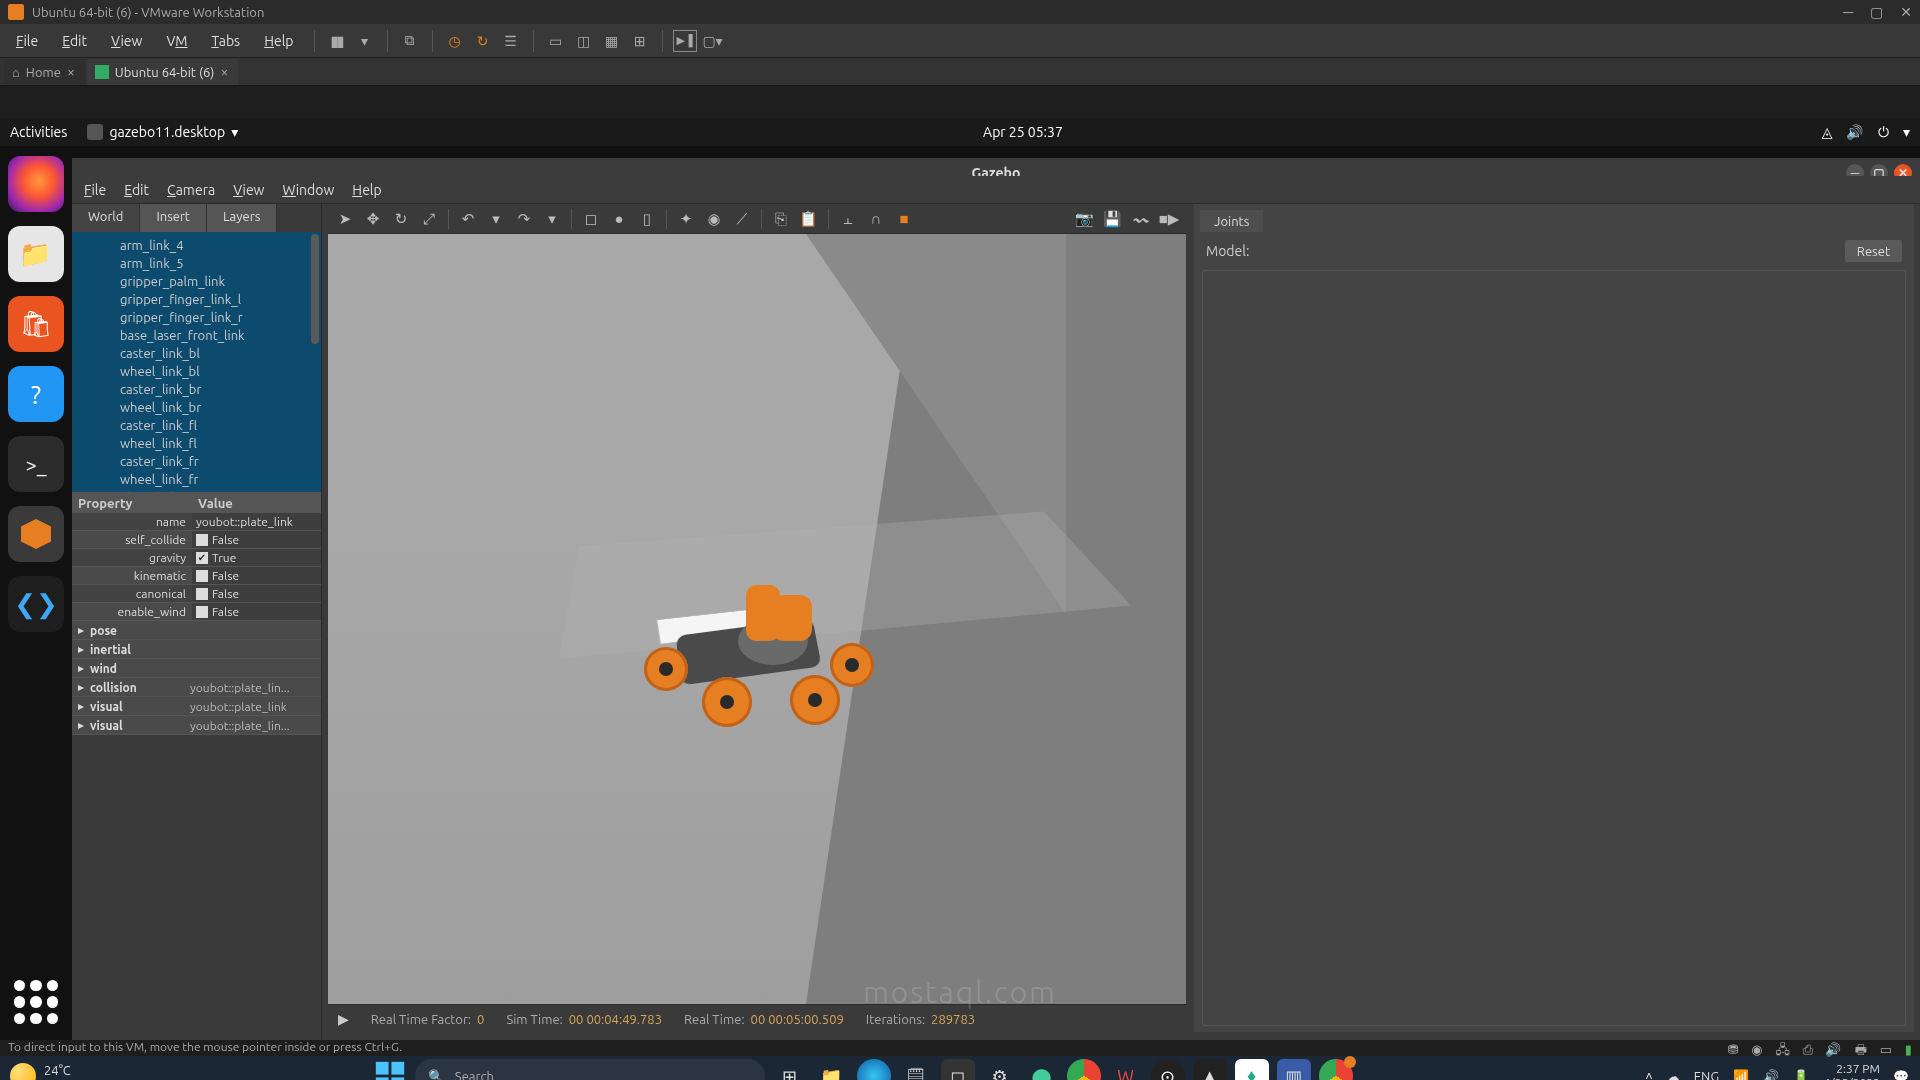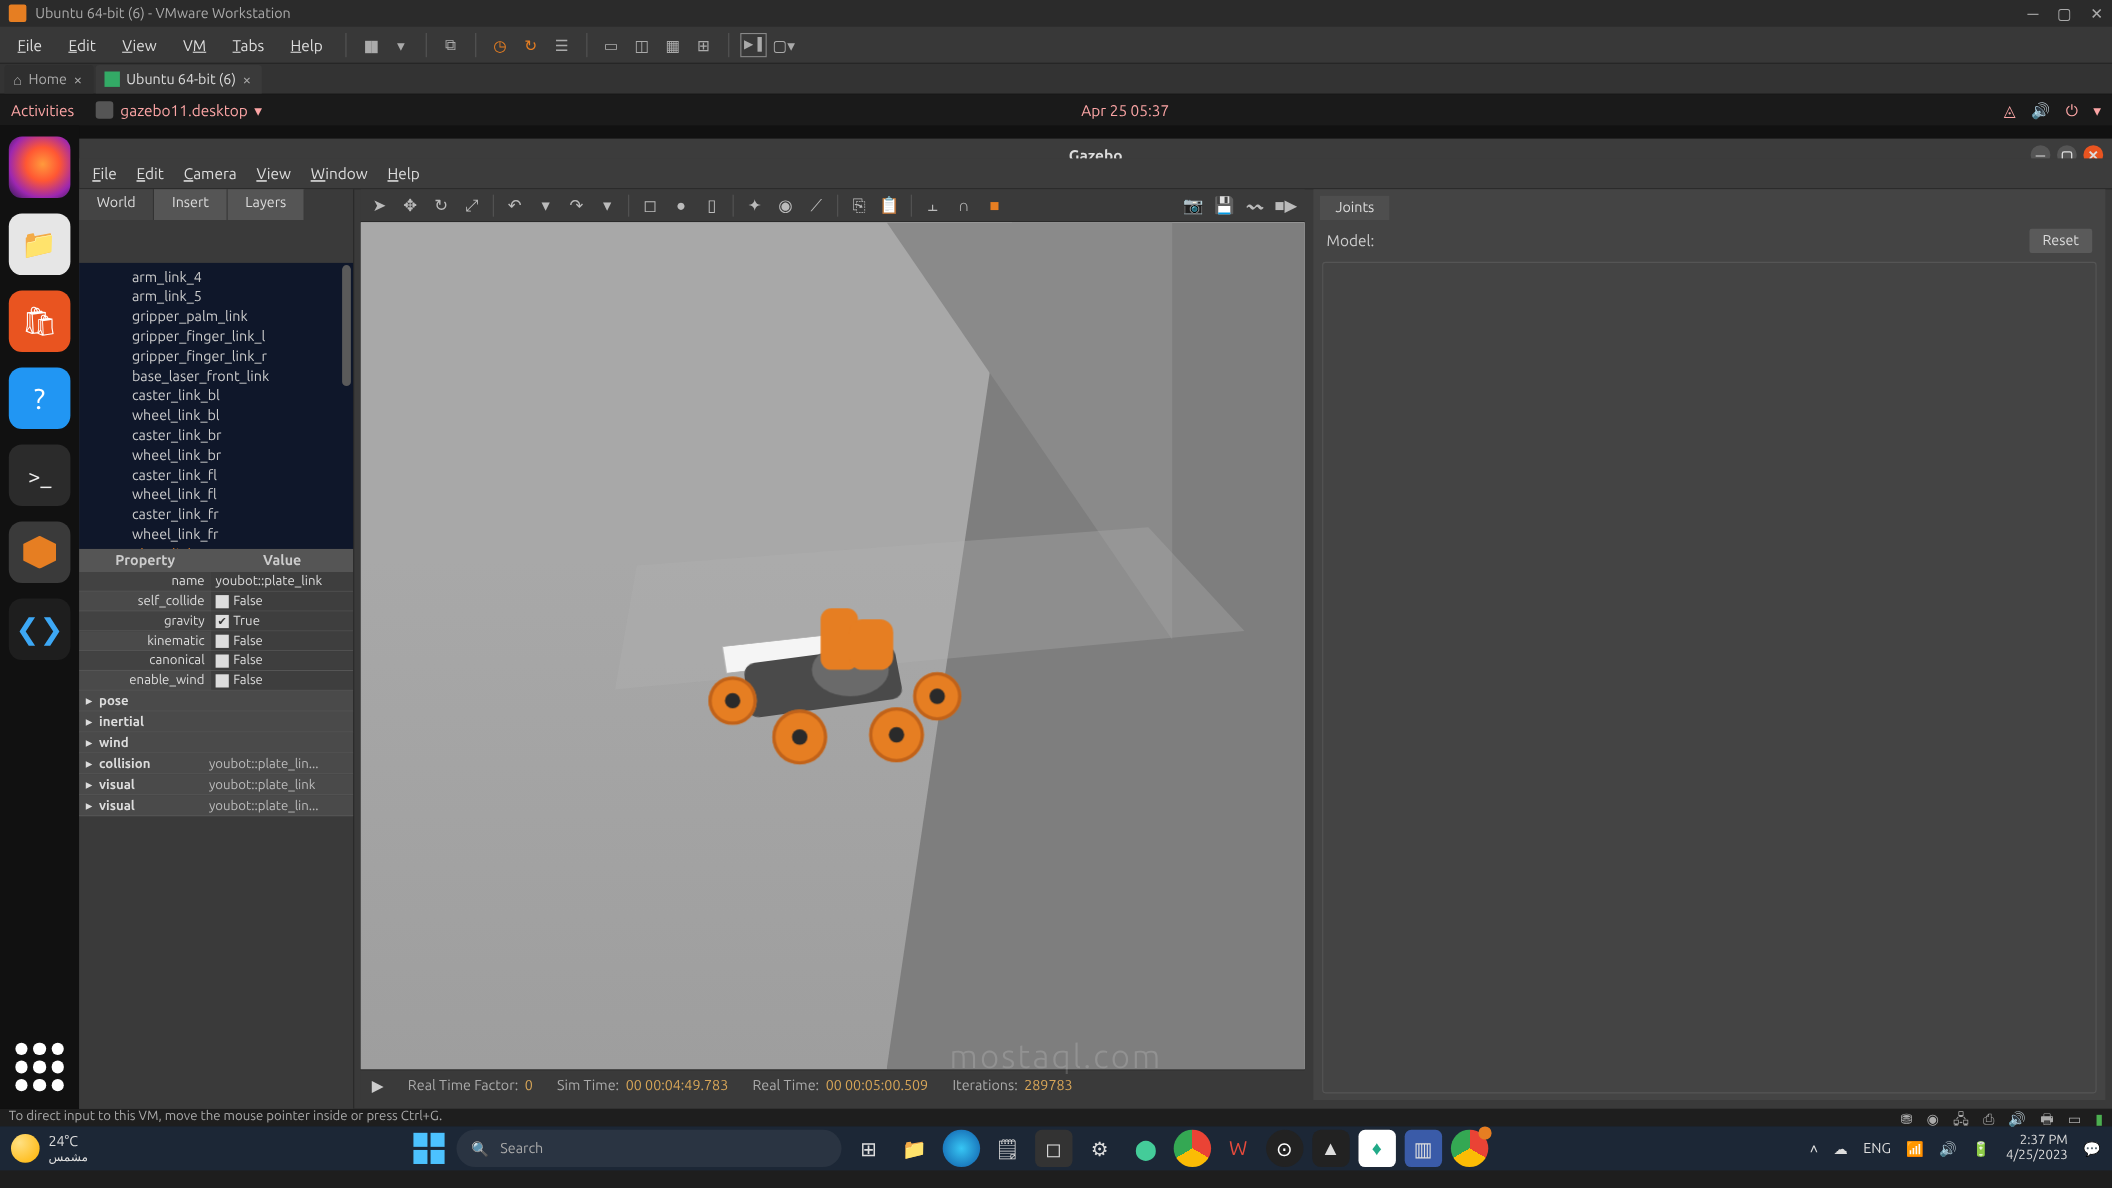--- a/index.html
+++ b/index.html
@@ -11,21 +11,21 @@
 .vmware-menubar .mitem u{ text-decoration:underline;}
 .vmware-menubar .sep{ width:1px; height:22px; background:#555; margin:0 6px;}
 .vmware-menubar .icon{ width:24px; height:22px; display:flex;align-items:center;justify-content:center; color:#aaa;}
 .pause-btn{ color:#e67e22; font-weight:bold; letter-spacing:-2px;}
 .vmware-tabs{ height:28px; background:#333; display:flex; align-items:flex-end; padding:0 4px; gap:2px; border-bottom:1px solid #1a1a1a;}
 .vmware-tab{ background:#3a3a3a; padding:5px 10px 5px 8px; display:flex; align-items:center; gap:6px; font-size:13px; color:#ddd; border-radius:3px 3px 0 0; position:relative;}
 .vmware-tab.inactive{ background:#2f2f2f; color:#aaa;}
 .vmware-tab .close-x{ color:#aaa; font-size:14px;}
 .home-icon{ font-size:13px;}
 .guest-container{ position:relative; height: calc(1080px - 24px - 34px - 28px - 24px - 48px); background:#111;}
-.ubuntu-topbar{ height:28px; background:#1a1a1a; display:flex; align-items:center; padding:0 10px; color:#fca5a5; font-size:14px;}
+.ubuntu-topbar{ height:28px; background:#1a1a1a; display:flex; align-items:center; padding:0 10px; color:#ffffff; font-size:14px;margin-top:32px;}
 .ubuntu-topbar .spacer{ flex:1;}
 .ubuntu-topbar .ticon{ margin-left:14px; font-size:14px;}
 .ubuntu-process{ margin-left:20px; display:flex; align-items:center; gap:6px; font-size:14px;}
 .ubuntu-dock{ position:absolute; left:0; top:28px; bottom:0; width:72px; background:#111; display:flex; flex-direction:column; align-items:center; padding-top:10px; gap:14px;}
 .dock-item{ width:56px; height:56px; border-radius:12px; display:flex; align-items:center; justify-content:center; font-size:26px; color:#fff;}
 .dock-item.firefox{ background: radial-gradient(circle at 55% 45%, #ff9a3c 0%, #ff5733 35%, #9c27b0 70%, #2a1a4a 100%);}
 .dock-item.files{ background:#e6e6e6; color:#555;}
 .dock-item.store{ background:#e95420;}
 .dock-item.help{ background:#2196f3;}
 .dock-item.terminal{ background:#2b2b2b; color:#eee; font-size:20px;}
@@ -38,26 +38,26 @@
 .wc-btn{ width:18px; height:18px; border-radius:50%; display:flex;align-items:center;justify-content:center; font-size:12px; background:#555;}
 .wc-btn.close{ background:#e95420;}
 .gazebo-menubar{ position:absolute; left:72px; right:0; top:58px; height:28px; background:#3c3c3c; display:flex; align-items:center; padding:0 12px; gap:18px; color:#ddd; font-size:14px; border-bottom:1px solid #2a2a2a;}
 .gazebo-menubar span{ text-decoration: underline; text-decoration-color: transparent;}
 .gazebo-menubar span::first-letter{ text-decoration: underline;}
 .gazebo-body{ position:absolute; left:72px; right:0; top:86px; bottom:0; display:flex; background:#3a3a3a;}
 .left-panel{ width:250px; background:#3a3a3a; display:flex; flex-direction:column; border-right:1px solid #2a2a2a;}
 .panel-tabs{ display:flex; height:28px;}
 .ptab{ flex:0 0 auto; padding:5px 16px; background:#555; color:#ddd; font-size:13px; border-right:1px solid #333; cursor:pointer;}
 .ptab.active{ background:#444;}
-.tree-list{ flex:0 0 auto; height:260px; overflow:hidden; position:relative; padding:4px 0 4px 20px; font-size:13px; line-height:18px; color:#ccc; background:#0f172a;margin-top:39px;}
+.tree-list{ flex:0 0 auto; height:260px; overflow:hidden; position:relative; padding:4px 0 4px 20px; font-size:13px; line-height:18px; color:#ccc; background:#0c4a6e;}
 .tree-list .tree-item{ padding-left:28px; white-space:nowrap;}
 .tree-list .tree-item.selected{ color:#e67e22;}
 .tree-scroll{ position:absolute; right:2px; top:2px; width:8px; height:110px; background:#5a5a5a; border-radius:4px;}
 .prop-table{ border-top:1px solid #555;}
-.prop-header{ display:flex; background:#555; font-weight:bold; font-size:13px;text-align:center;}
+.prop-header{ display:flex; background:#555; font-weight:bold; font-size:13px;}
 .prop-header div{ padding:3px 6px;}
 .col-p{ width:120px;}
 .col-v{ flex:1;}
 .prop-row{ display:flex; font-size:12px; border-bottom:1px solid #555; background:#424242;}
 .prop-row.alt{ background:#4a4a4a;}
 .prop-row .cell-p{ width:120px; padding:2px 6px; text-align:right; color:#ddd;}
 .prop-row .cell-v{ flex:1; padding:2px 4px; display:flex; align-items:center; gap:4px; color:#ddd; background:#3e3e3e; overflow:hidden; white-space:nowrap; text-overflow:ellipsis;}
 .chk{ width:12px; height:12px; background:#ddd; display:inline-flex; align-items:center; justify-content:center; font-size:10px; color:#333;}
 .exp-row{ display:flex; align-items:center; background:#4a4a4a; border-bottom:1px solid #555; font-size:12px; padding:2px 6px;}
 .exp-row .arrow{ width:12px; color:#ddd;}

